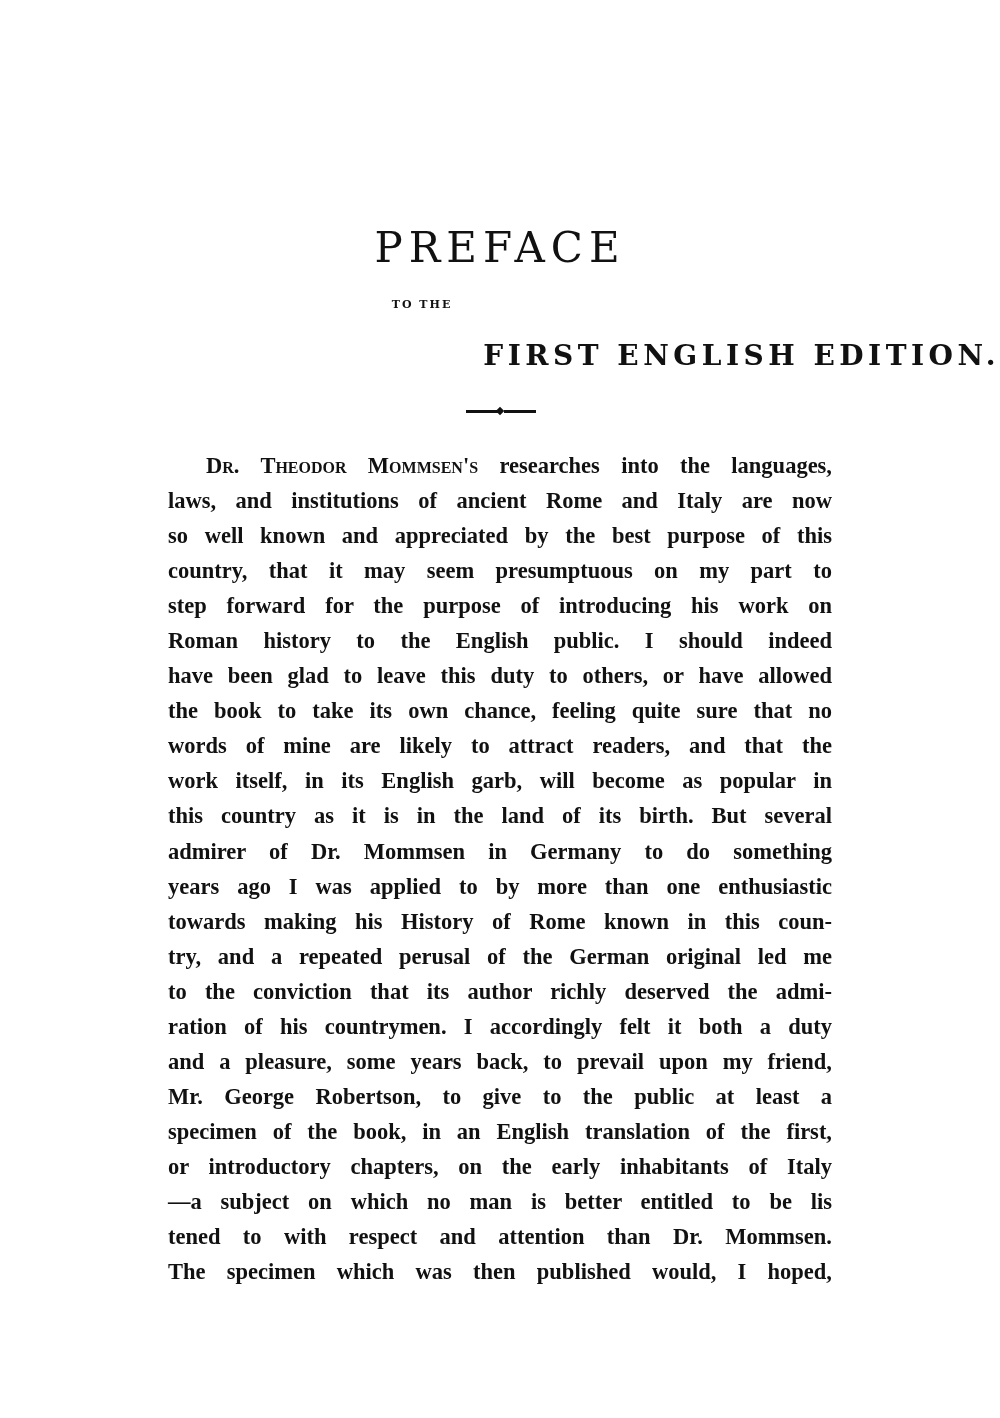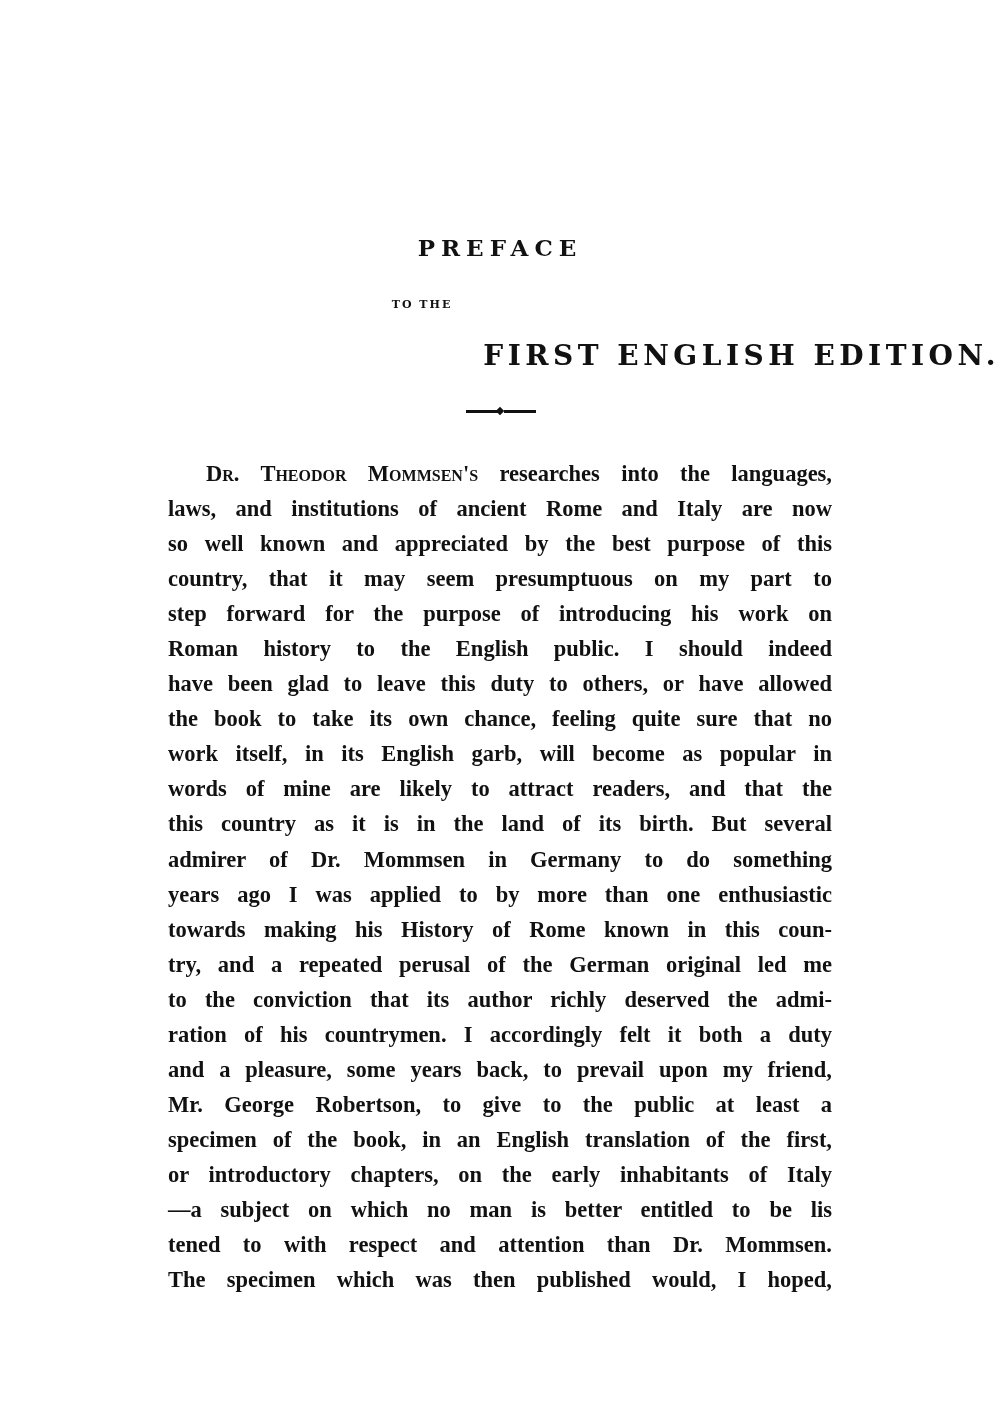--- a/index.html
+++ b/index.html
@@ -21,22 +21,22 @@
       width: 1000px;
       height: 1418px;
     }
     .title {
       position: absolute;
       left: 0;
       width: 1000px;
       top: 226px;
       text-align: center;
       font-family: "DejaVu Serif", serif;
-      font-weight: bold;
-      font-size: 23px;
+      font-weight: normal;
+      font-size: 42px;
       letter-spacing: 6px;
       line-height: 44px;
       box-sizing: border-box;
     }
     .subtitle-small {
       position: absolute;
       left: 0;
       width: 844px;
       top: 297px;
       text-align: center;
@@ -95,21 +95,20 @@
       font-family: "Liberation Serif", serif;
       font-weight: bold;
       font-size: 22.5px;
       text-align: justify;
       text-align-last: justify;
       white-space: nowrap;
       overflow: visible;
     }
     .line.first {
       padding-left: 38px;
-      margin-top: 8px;
     }
     .line .sc {
       font-variant: small-caps;
     }
   </style>
 </head>
 <body>
 
 <div class="page">
 
@@ -127,22 +126,22 @@
 
   <div class="body-text">
     <span class="line first"><span class="sc">Dr. Theodor Mommsen's</span> <span>researches into the languages,</span></span>
     <span class="line">laws, and institutions of ancient Rome and Italy are now</span>
     <span class="line">so well known and appreciated by the best purpose of this</span>
     <span class="line">country, that it may seem presumptuous on my part to</span>
     <span class="line">step forward for the purpose of introducing his work on</span>
     <span class="line">Roman history to the English public.  I should indeed</span>
     <span class="line">have been glad to leave this duty to others, or have allowed</span>
     <span class="line">the book to take its own chance, feeling quite sure that no</span>
+    <span class="line">words of mine are likely to attract readers, and that the</span>
     <span class="line">work itself, in its English garb, will become as popular in</span>
-    <span class="line">words of mine are likely to attract readers, and that the</span>
     <span class="line">this country as it is in the land of its birth.  But several</span>
     <span class="line">admirer of Dr. Mommsen in Germany to do something</span>
     <span class="line">years ago I was applied to by more than one enthusiastic</span>
     <span class="line">towards making his History of Rome known in this coun-</span>
     <span class="line">try, and a repeated perusal of the German original led me</span>
     <span class="line">to the conviction that its author richly deserved the admi-</span>
     <span class="line">ration of his countrymen.  I accordingly felt it both a duty</span>
     <span class="line">and a pleasure, some years back, to prevail upon my friend,</span>
     <span class="line">Mr. George Robertson, to give to the public at least a</span>
     <span class="line">specimen of the book, in an English translation of the first,</span>

